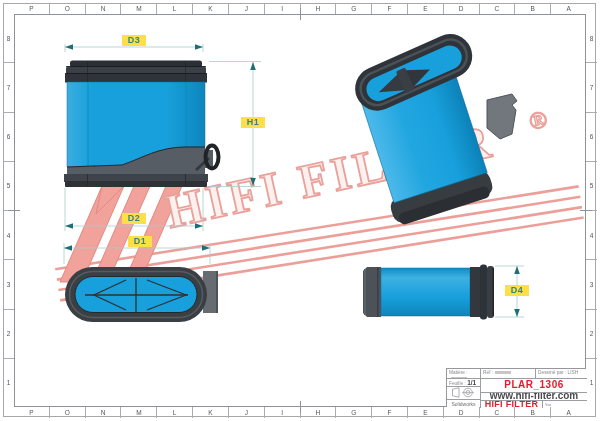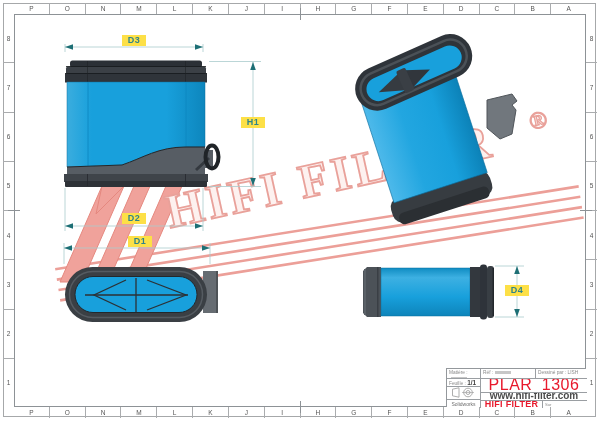--- a/index.html
+++ b/index.html
@@ -29,21 +29,21 @@
   .title-block{position:absolute;left:446px;top:368px;width:140px;height:39px;
     border-left:1px solid #94989c;border-top:1px solid #94989c;box-sizing:border-box;
     z-index:7;background:#fff;}
   .tb{position:absolute;box-sizing:border-box;overflow:hidden;color:#777;
     font-size:5px;line-height:6px;}
   .tb .lab{display:block;padding:1px 0 0 2px;color:#8a8a8a;font-size:4.8px;}
   .bl{border-left:1px solid #9a9ea2;} .bt{border-top:1px solid #9a9ea2;}
   .blur{display:inline-block;width:16px;height:2.5px;background:#c7c7c7;
     margin-left:2px;vertical-align:middle;}
   .tb-part{display:flex;align-items:center;justify-content:center;
-    font-size:16px;font-weight:normal;letter-spacing:.5px;text-align:center;}
+    font-size:10px;font-weight:bold;letter-spacing:.5px;text-align:center;}
   .tb-web{display:flex;align-items:center;justify-content:center;
     font-size:10px;font-weight:bold;color:#4a4a4a;}
   .tb-brand{display:flex;align-items:center;justify-content:center;
     font-size:9px;font-weight:bold;letter-spacing:.3px;}
   .tb-solid{display:flex;align-items:center;justify-content:center;
     color:#6e6e6e;font-size:5px;}
   .tb-sheet{padding:1px 0 0 2px;}
   .tb-sheet .val{font-size:6.5px;font-weight:bold;color:#444;}
   svg{display:block;}
 </style>

